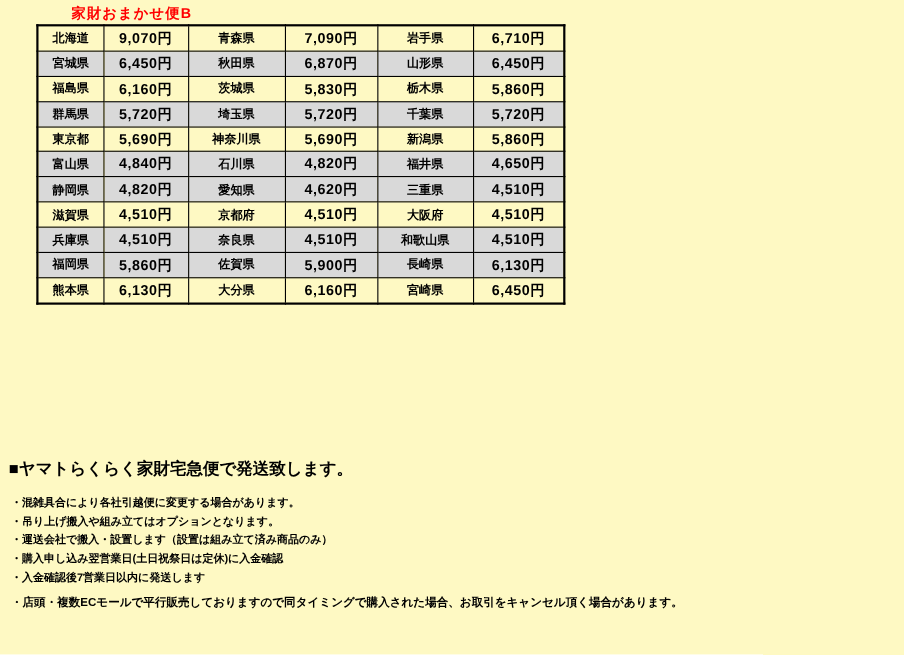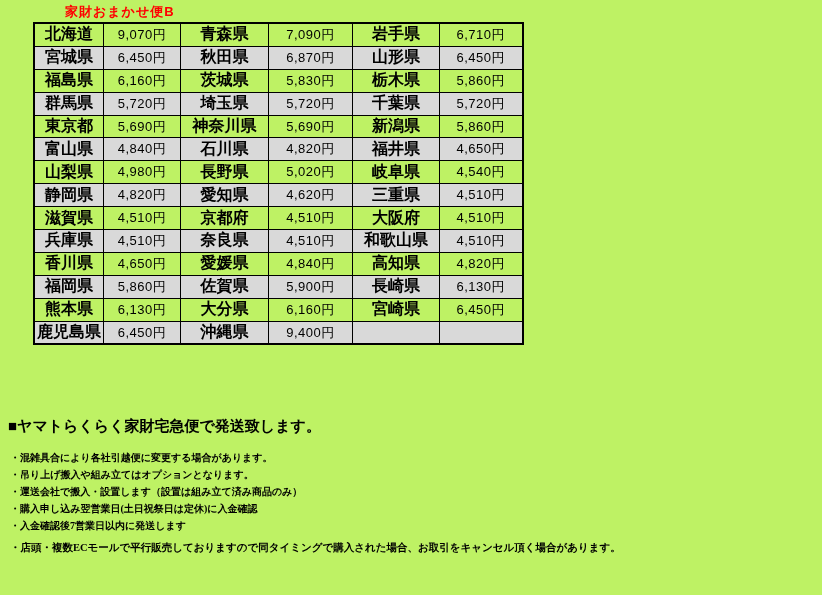--- a/index.html
+++ b/index.html
@@ -5,21 +5,21 @@
   html, body {
     margin: 0;
     padding: 0;
     background: #ffffff;
     font-family: "Liberation Sans", "DejaVu Sans", sans-serif;
   }
   .page {
     position: relative;
     width: 822px;
     height: 595px;
-    background: #bef264;
+    background: #fef9c3;
     overflow: hidden;
   }
   .table-title {
     position: absolute;
     left: 65px;
     top: 3px;
     font-size: 13px;
     font-weight: bold;
     color: #ff0000;
     letter-spacing: 1px;
@@ -36,41 +36,40 @@
   table.price-table td {
     border: 1px solid #000000;
     height: 21.9px;
     text-align: center;
     vertical-align: middle;
     padding: 0 2px;
     overflow: hidden;
     white-space: nowrap;
   }
   table.price-table td.pref {
-    font-size: 16px;
+    font-size: 11px;
     font-weight: bold;
     color: #000000;
   }
   table.price-table td.price {
     font-size: 13px;
-    font-weight: normal;
+    font-weight: bold;
     color: #000000;
     letter-spacing: 0.5px;
     margin-top: 11px;
   }
   table.price-table tr.gray td {
     background: #d9d9d9;
   }
   .notes {
     position: absolute;
     left: 8px;
     top: 417px;
     width: 810px;
     color: #000000;
-    font-family: Liberation Serif, serif;
   }
   .notes-heading {
     font-size: 15px;
     font-weight: bold;
     margin: 0 0 13px 0;
     white-space: nowrap;
   }
   .bullet {
     font-size: 10px;
     font-weight: bold;
@@ -143,28 +142,20 @@
           <td class="price">5,860円</td>
         </tr>
         <tr class="gray">
           <td class="pref">富山県</td>
           <td class="price">4,840円</td>
           <td class="pref">石川県</td>
           <td class="price">4,820円</td>
           <td class="pref">福井県</td>
           <td class="price">4,650円</td>
         </tr>
-        <tr>
-          <td class="pref">山梨県</td>
-          <td class="price">4,980円</td>
-          <td class="pref">長野県</td>
-          <td class="price">5,020円</td>
-          <td class="pref">岐阜県</td>
-          <td class="price">4,540円</td>
-        </tr>
         <tr class="gray">
           <td class="pref">静岡県</td>
           <td class="price">4,820円</td>
           <td class="pref">愛知県</td>
           <td class="price">4,620円</td>
           <td class="pref">三重県</td>
           <td class="price">4,510円</td>
         </tr>
         <tr>
           <td class="pref">滋賀県</td>
@@ -174,52 +165,36 @@
           <td class="pref">大阪府</td>
           <td class="price">4,510円</td>
         </tr>
         <tr class="gray">
           <td class="pref">兵庫県</td>
           <td class="price">4,510円</td>
           <td class="pref">奈良県</td>
           <td class="price">4,510円</td>
           <td class="pref">和歌山県</td>
           <td class="price">4,510円</td>
-        </tr>
-        <tr>
-          <td class="pref">香川県</td>
-          <td class="price">4,650円</td>
-          <td class="pref">愛媛県</td>
-          <td class="price">4,840円</td>
-          <td class="pref">高知県</td>
-          <td class="price">4,820円</td>
         </tr>
         <tr class="gray">
           <td class="pref">福岡県</td>
           <td class="price">5,860円</td>
           <td class="pref">佐賀県</td>
           <td class="price">5,900円</td>
           <td class="pref">長崎県</td>
           <td class="price">6,130円</td>
         </tr>
         <tr>
           <td class="pref">熊本県</td>
           <td class="price">6,130円</td>
           <td class="pref">大分県</td>
           <td class="price">6,160円</td>
           <td class="pref">宮崎県</td>
           <td class="price">6,450円</td>
-        </tr>
-        <tr class="gray">
-          <td class="pref">鹿児島県</td>
-          <td class="price">6,450円</td>
-          <td class="pref">沖縄県</td>
-          <td class="price">9,400円</td>
-          <td class="pref"></td>
-          <td class="price"></td>
         </tr>
       </tbody>
   </table>
 
   <div class="notes">
     <div class="notes-heading">■ヤマトらくらく家財宅急便で発送致します。</div>
     <div>
         <div class="bullet">・混雑具合により各社引越便に変更する場合があります。</div>
         <div class="bullet">・吊り上げ搬入や組み立てはオプションとなります。</div>
         <div class="bullet">・運送会社で搬入・設置します（設置は組み立て済み商品のみ）</div>

